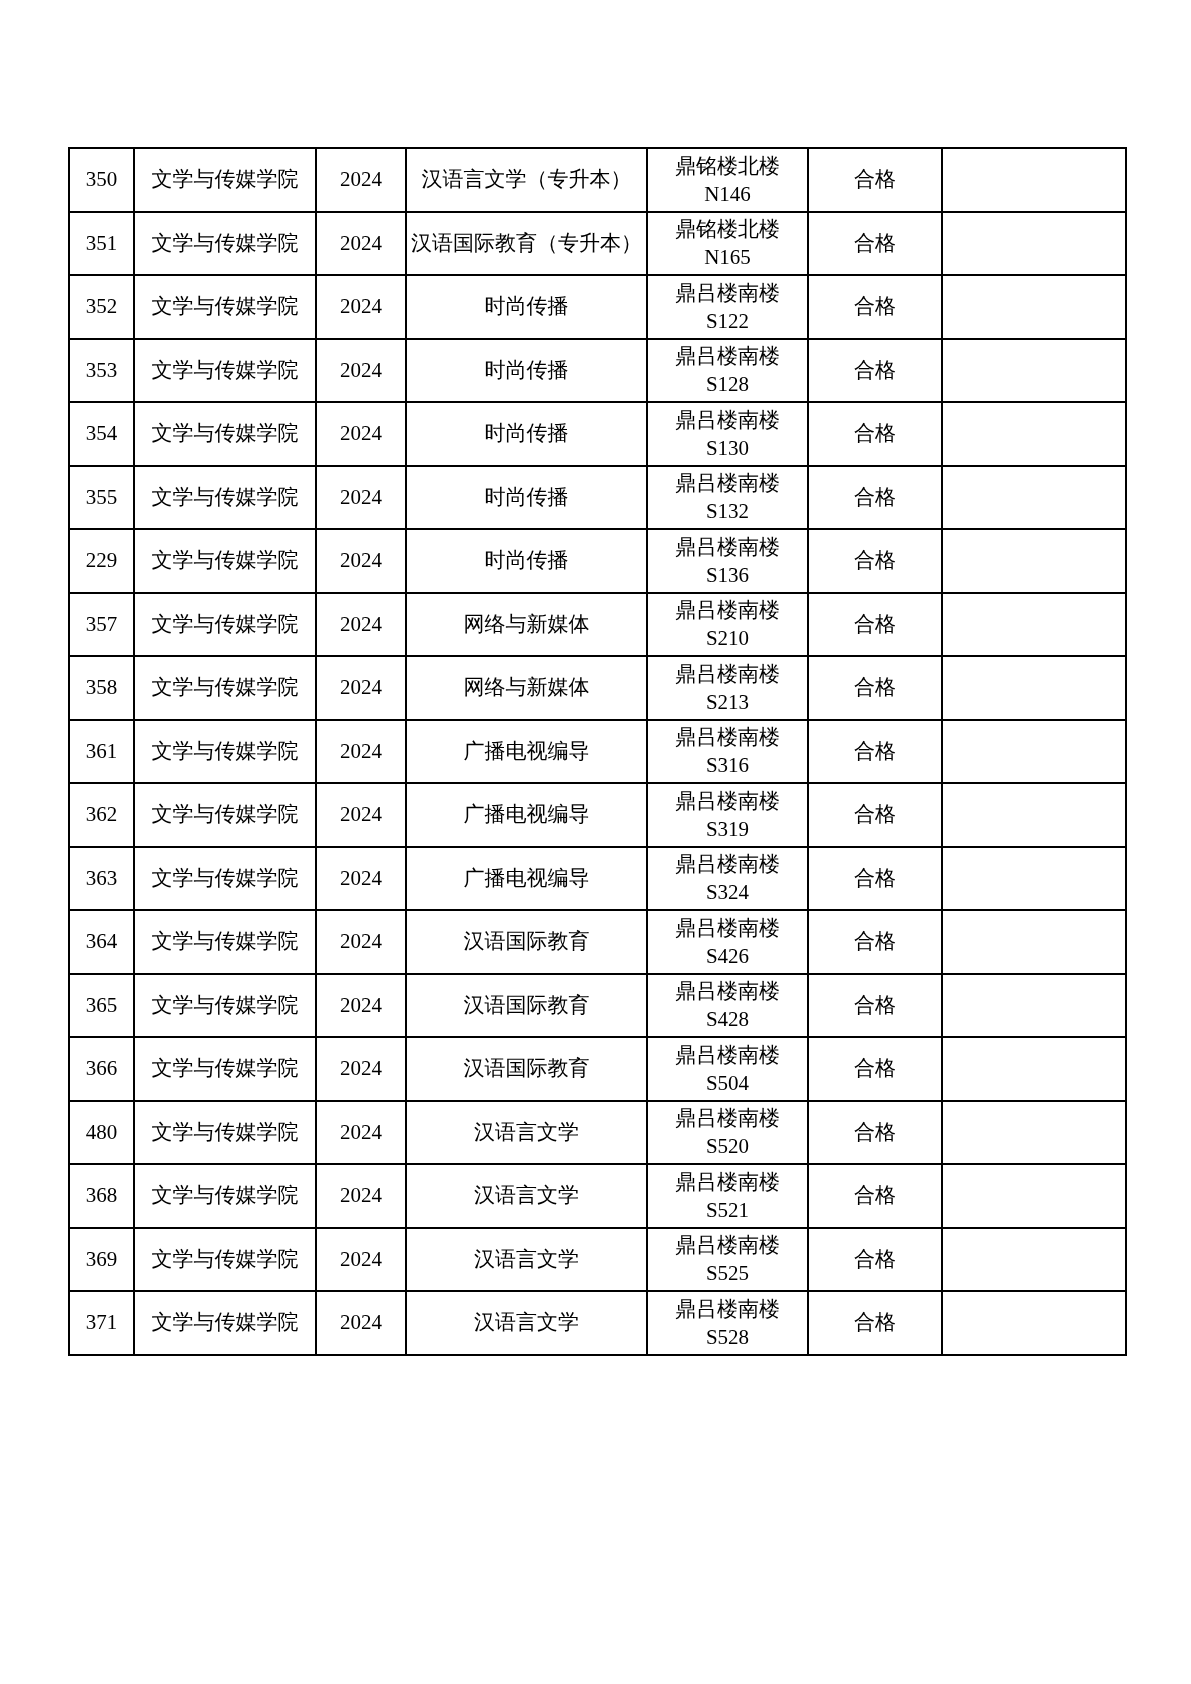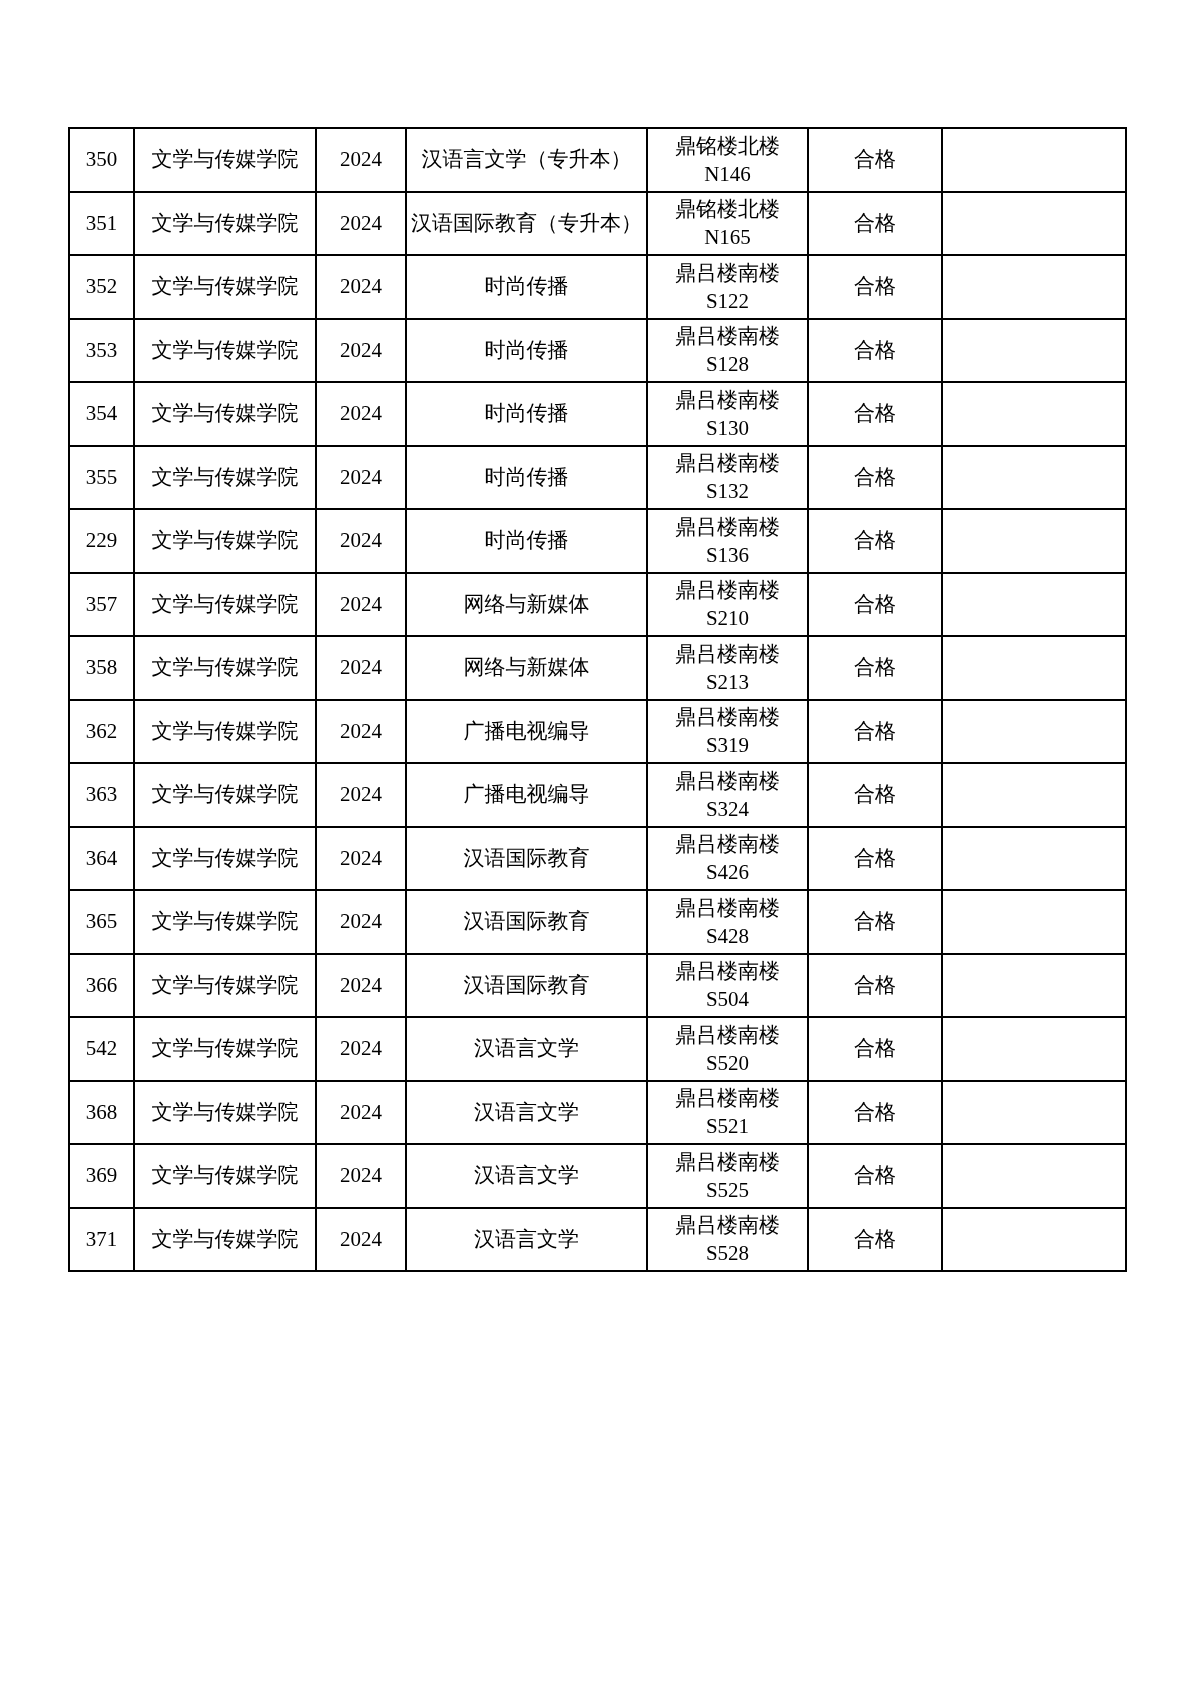--- a/index.html
+++ b/index.html
@@ -12,21 +12,21 @@
     width: 1191px;
     height: 1684px;
     background: #ffffff;
     overflow: hidden;
     font-family: "Liberation Serif", "DejaVu Serif", serif;
     color: #000000;
   }
   table.exam-table {
     position: absolute;
     left: 68px;
-    top: 127px;
+    top: 147px;
     width: 1057px;
     border-collapse: collapse;
     table-layout: fixed;
   }
   table.exam-table td {
     border: 2px solid #000000;
     padding: 0;
     text-align: center;
     vertical-align: middle;
     font-size: 21px;
@@ -178,20 +178,32 @@
     <td class="cell-location">
       <div>鼎吕楼南楼</div>
       <div>S213</div>
     </td>
     <td class="cell-status">合格</td>
     <td class="cell-note"></td>
   </tr>
 
 
 
+  <tr>
+    <td class="cell-no">361</td>
+    <td class="cell-college">文学与传媒学院</td>
+    <td class="cell-year">2024</td>
+    <td class="cell-major">广播电视编导</td>
+    <td class="cell-location">
+      <div>鼎吕楼南楼</div>
+      <div>S316</div>
+    </td>
+    <td class="cell-status">合格</td>
+    <td class="cell-note"></td>
+  </tr>
 
   <tr>
     <td class="cell-no">362</td>
     <td class="cell-college">文学与传媒学院</td>
     <td class="cell-year">2024</td>
     <td class="cell-major">广播电视编导</td>
     <td class="cell-location">
       <div>鼎吕楼南楼</div>
       <div>S319</div>
     </td>
@@ -245,21 +257,21 @@
     <td class="cell-major">汉语国际教育</td>
     <td class="cell-location">
       <div>鼎吕楼南楼</div>
       <div>S504</div>
     </td>
     <td class="cell-status">合格</td>
     <td class="cell-note"></td>
   </tr>
 
   <tr>
-    <td class="cell-no">542</td>
+    <td class="cell-no">480</td>
     <td class="cell-college">文学与传媒学院</td>
     <td class="cell-year">2024</td>
     <td class="cell-major">汉语言文学</td>
     <td class="cell-location">
       <div>鼎吕楼南楼</div>
       <div>S520</div>
     </td>
     <td class="cell-status">合格</td>
     <td class="cell-note"></td>
   </tr>

